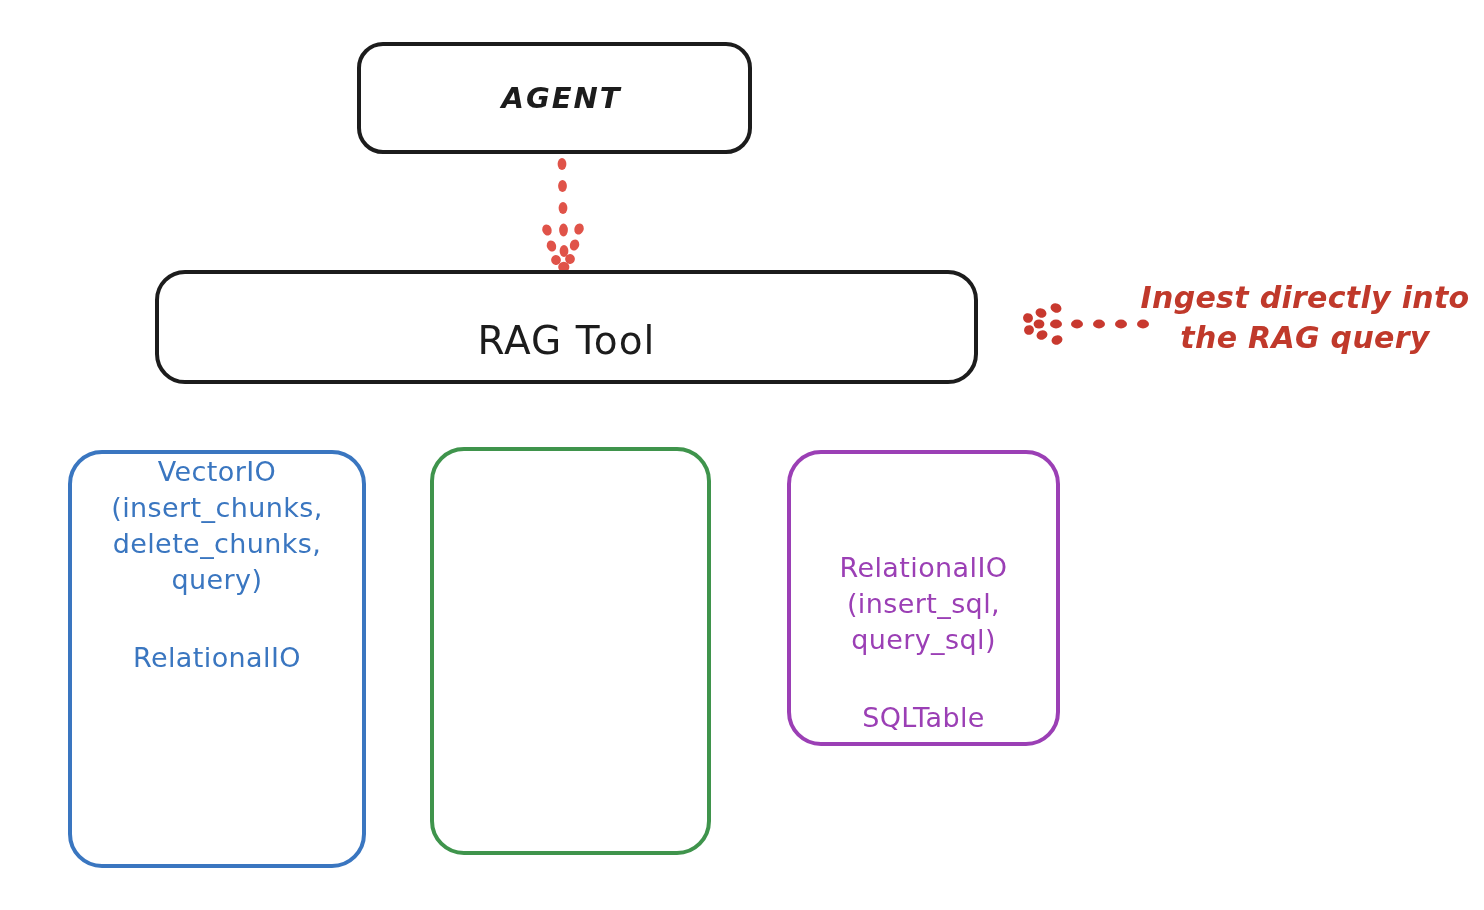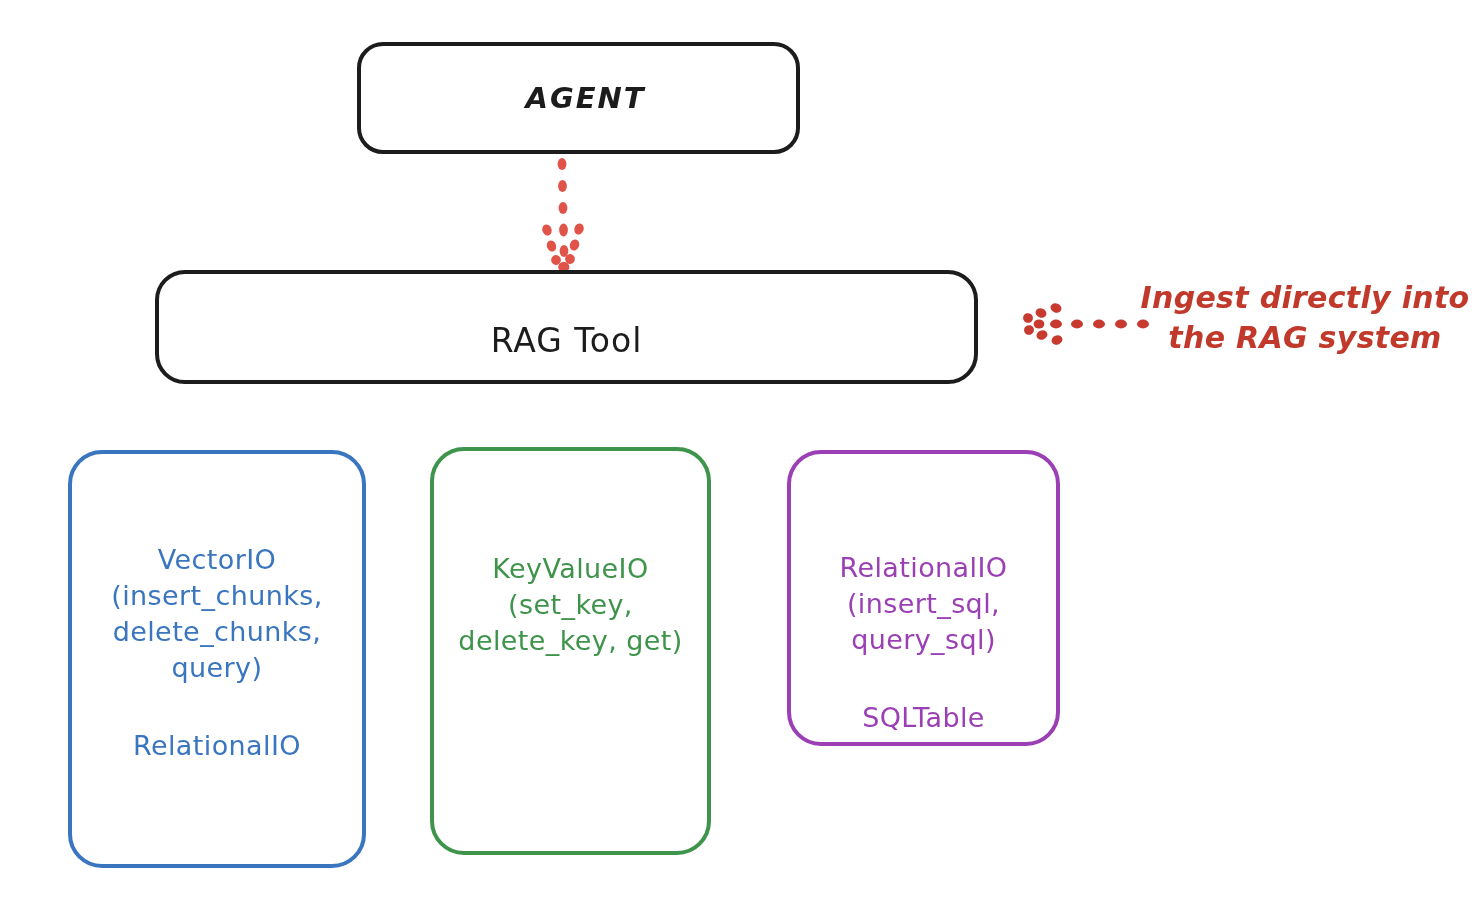--- a/index.html
+++ b/index.html
@@ -32,37 +32,36 @@
   .node-black {
     border: 4px solid #1c1c1c;
     border-radius: 26px;
   }
   .node-black .node-label {
     color: #1c1c1c;
     font-style: italic;
     letter-spacing: 2px;
   }
 
-  #agent-node { left: 357px; top: 42px; width: 443px; height: 112px; padding-left: 14px; }
+  #agent-node { left: 357px; top: 42px; width: 395px; height: 112px; padding-left: 14px; }
   #agent-node .node-label { font-size: 29px; font-weight: 600; }
 
   #rag-tool-node { left: 155px; top: 270px; width: 823px; height: 114px; border-radius: 30px; }
-  #rag-tool-node .node-label { font-size: 33px; font-weight: 500; letter-spacing: 1px; font-style: normal; margin-top: 27px; }
+  #rag-tool-node .node-label { font-size: 39px; font-weight: 500; letter-spacing: 1px; font-style: normal; margin-top: 27px; }
 
   
   .store-node {
     border-width: 4px;
     border-style: solid;
     border-radius: 34px;
     align-items: flex-start;
     justify-content: center;
   }
   .store-inner {
     width: 100%;
-    padding-top: 88px;
     display: flex;
     flex-direction: column;
     align-items: center;
     gap: 0;
   }
   .store-title {
     font-size: 27px;
     line-height: 1.33;
     font-weight: 500;
     white-space: pre-line;
@@ -164,37 +163,34 @@
         <ellipse cx="26" cy="18" rx="5.6" ry="4.6" transform="rotate(22 26 18)"></ellipse>
         <ellipse cx="13" cy="23" rx="5" ry="4.8" transform="rotate(30 13 23)"></ellipse>
         <ellipse cx="42" cy="45" rx="5.6" ry="4.6" transform="rotate(-22 42 45)"></ellipse>
         <ellipse cx="27" cy="40" rx="5.6" ry="4.6" transform="rotate(-22 27 40)"></ellipse>
         <ellipse cx="14" cy="35" rx="5" ry="4.8" transform="rotate(-30 14 35)"></ellipse>
       </g>
     </svg>
   </div>
 
   <div id="ingest-annotation">Ingest directly into
-the RAG system</div>
+the RAG query</div>
 
   <div class="node store-node" id="vectorio-node">
     <div class="store-inner">
       <span class="store-title">VectorIO
 (insert_chunks,
 delete_chunks,
 query)</span>
       <span class="store-index">RelationalIO</span>
     </div>
   </div>
 
   <div class="node store-node" id="keyvalueio-node">
     <div class="store-inner">
-      <span class="store-title">KeyValueIO
-(set_key,
-delete_key, get)</span>
     </div>
   </div>
 
   <div class="node store-node" id="relationalio-node">
     <div class="store-inner">
       <span class="store-title">RelationalIO
 (insert_sql,
 query_sql)</span>
       <span class="store-index">SQLTable</span>
     </div>

